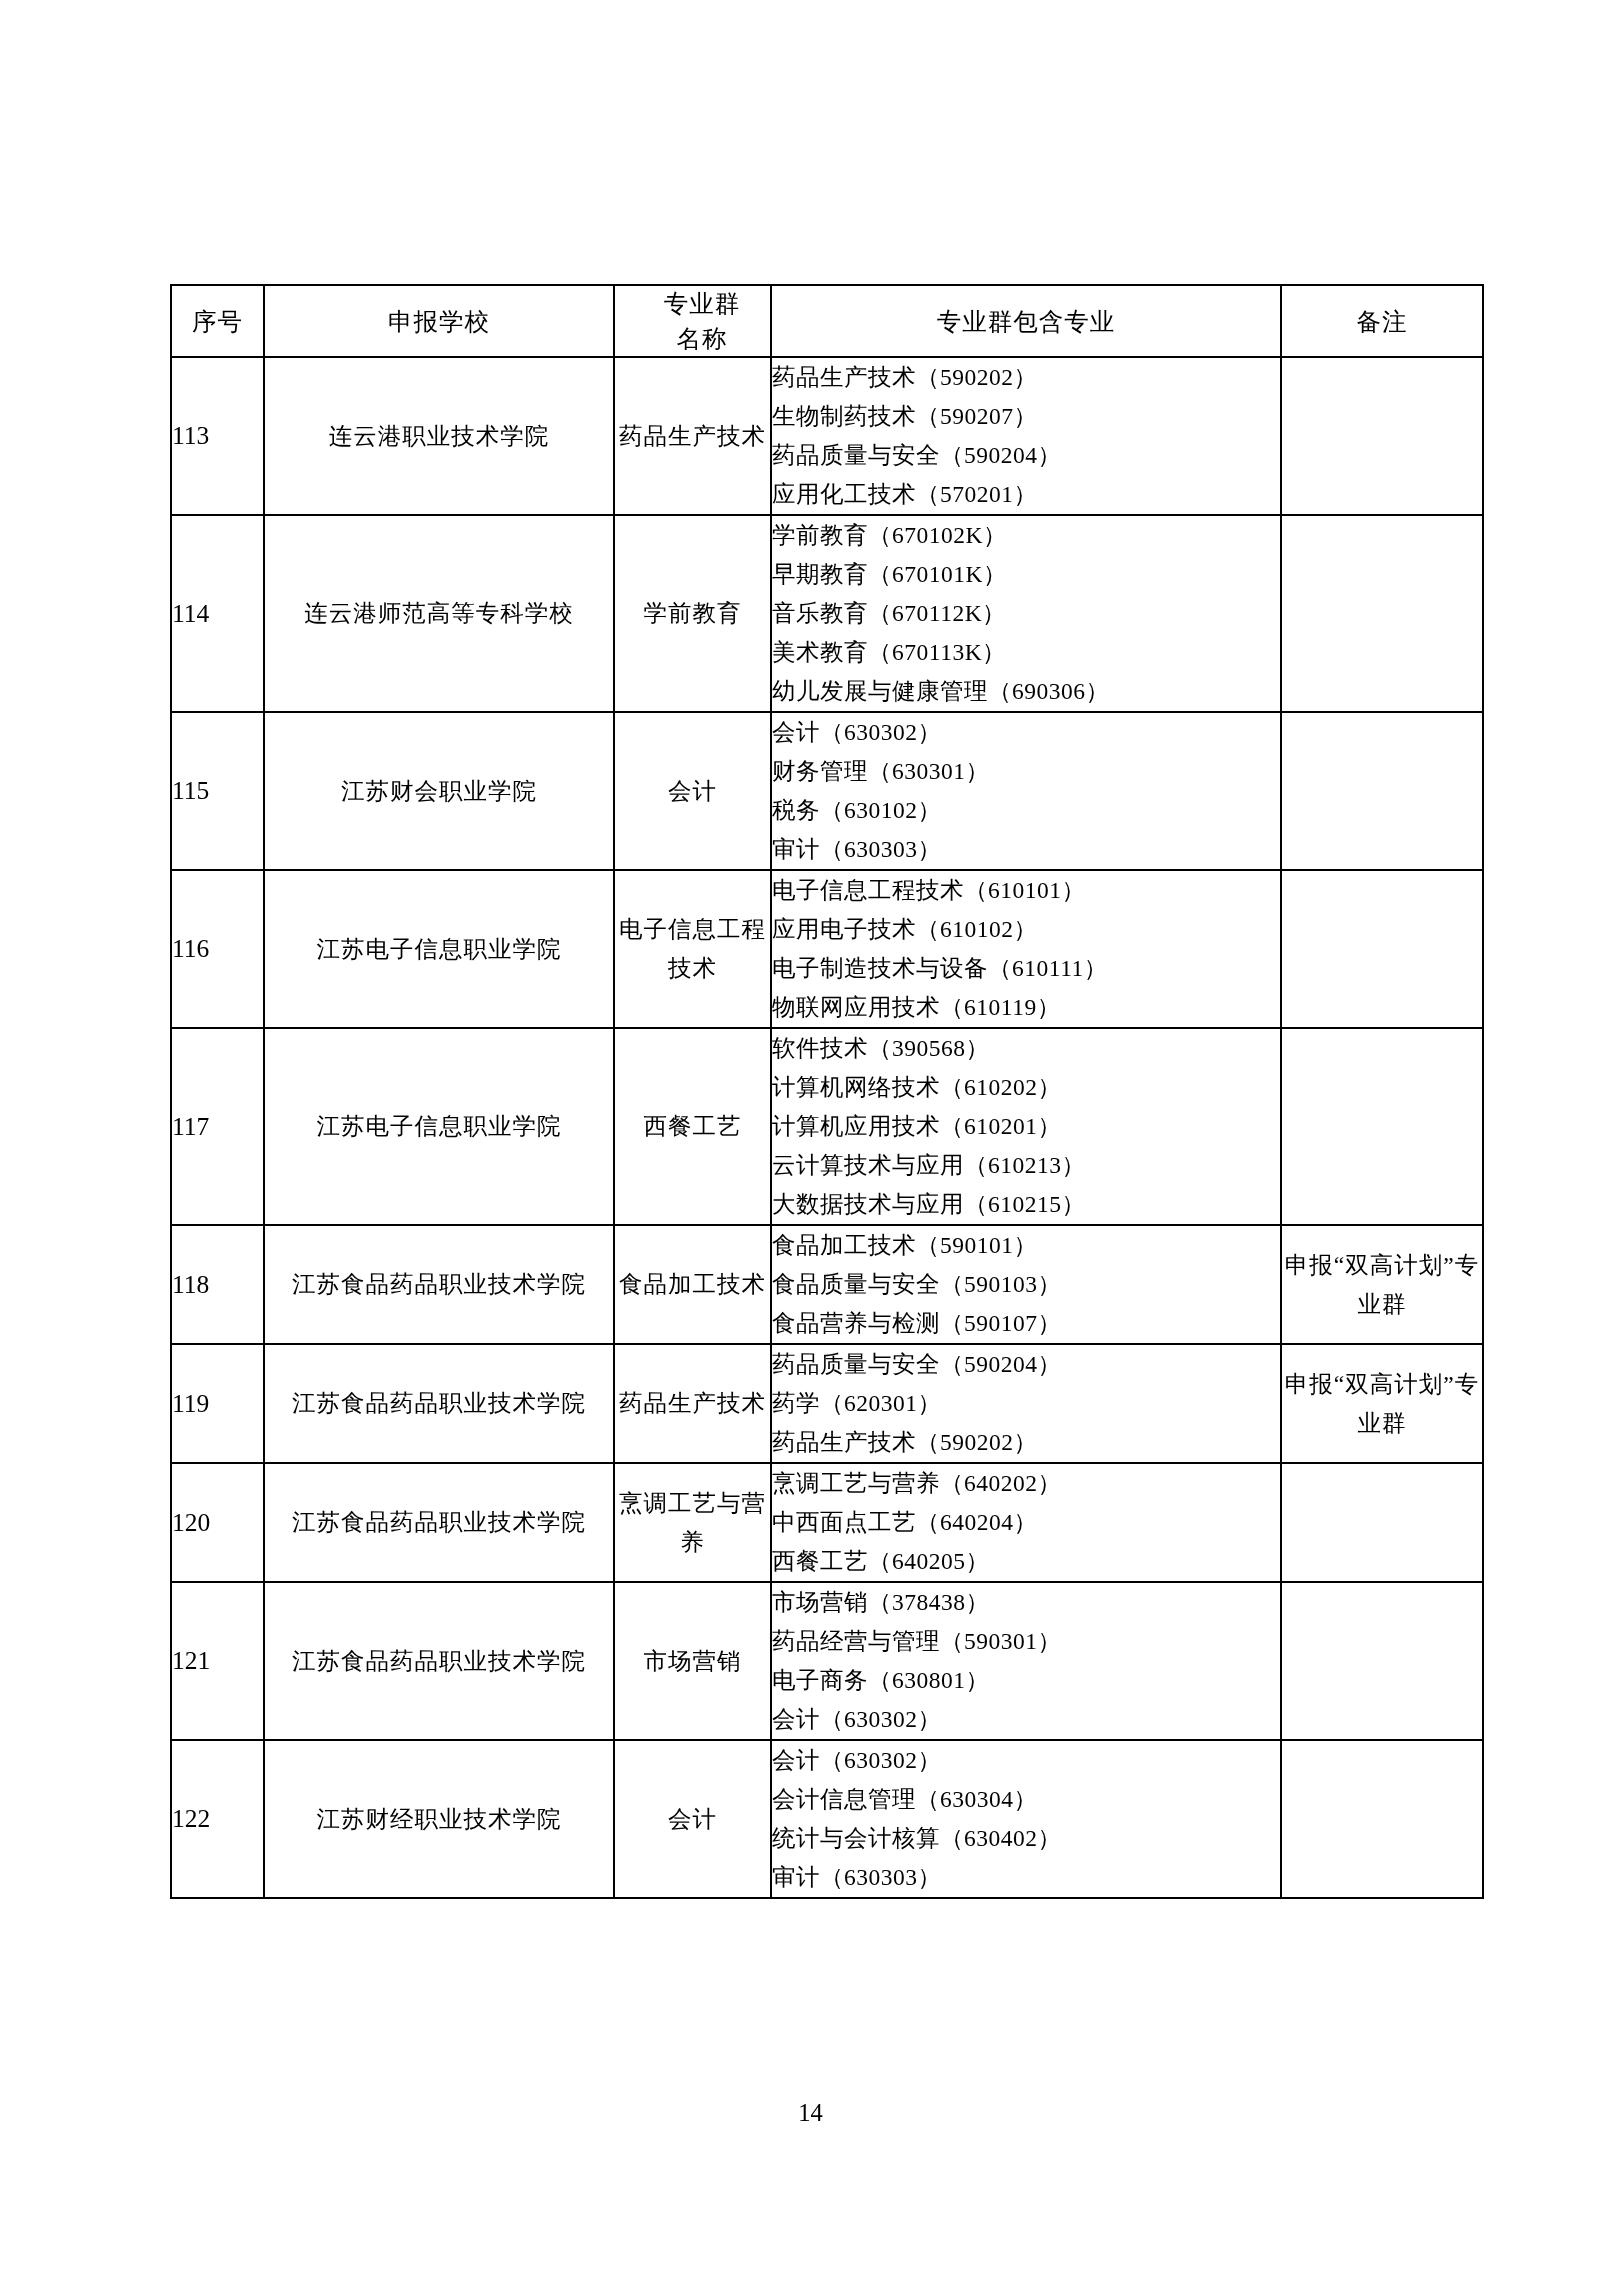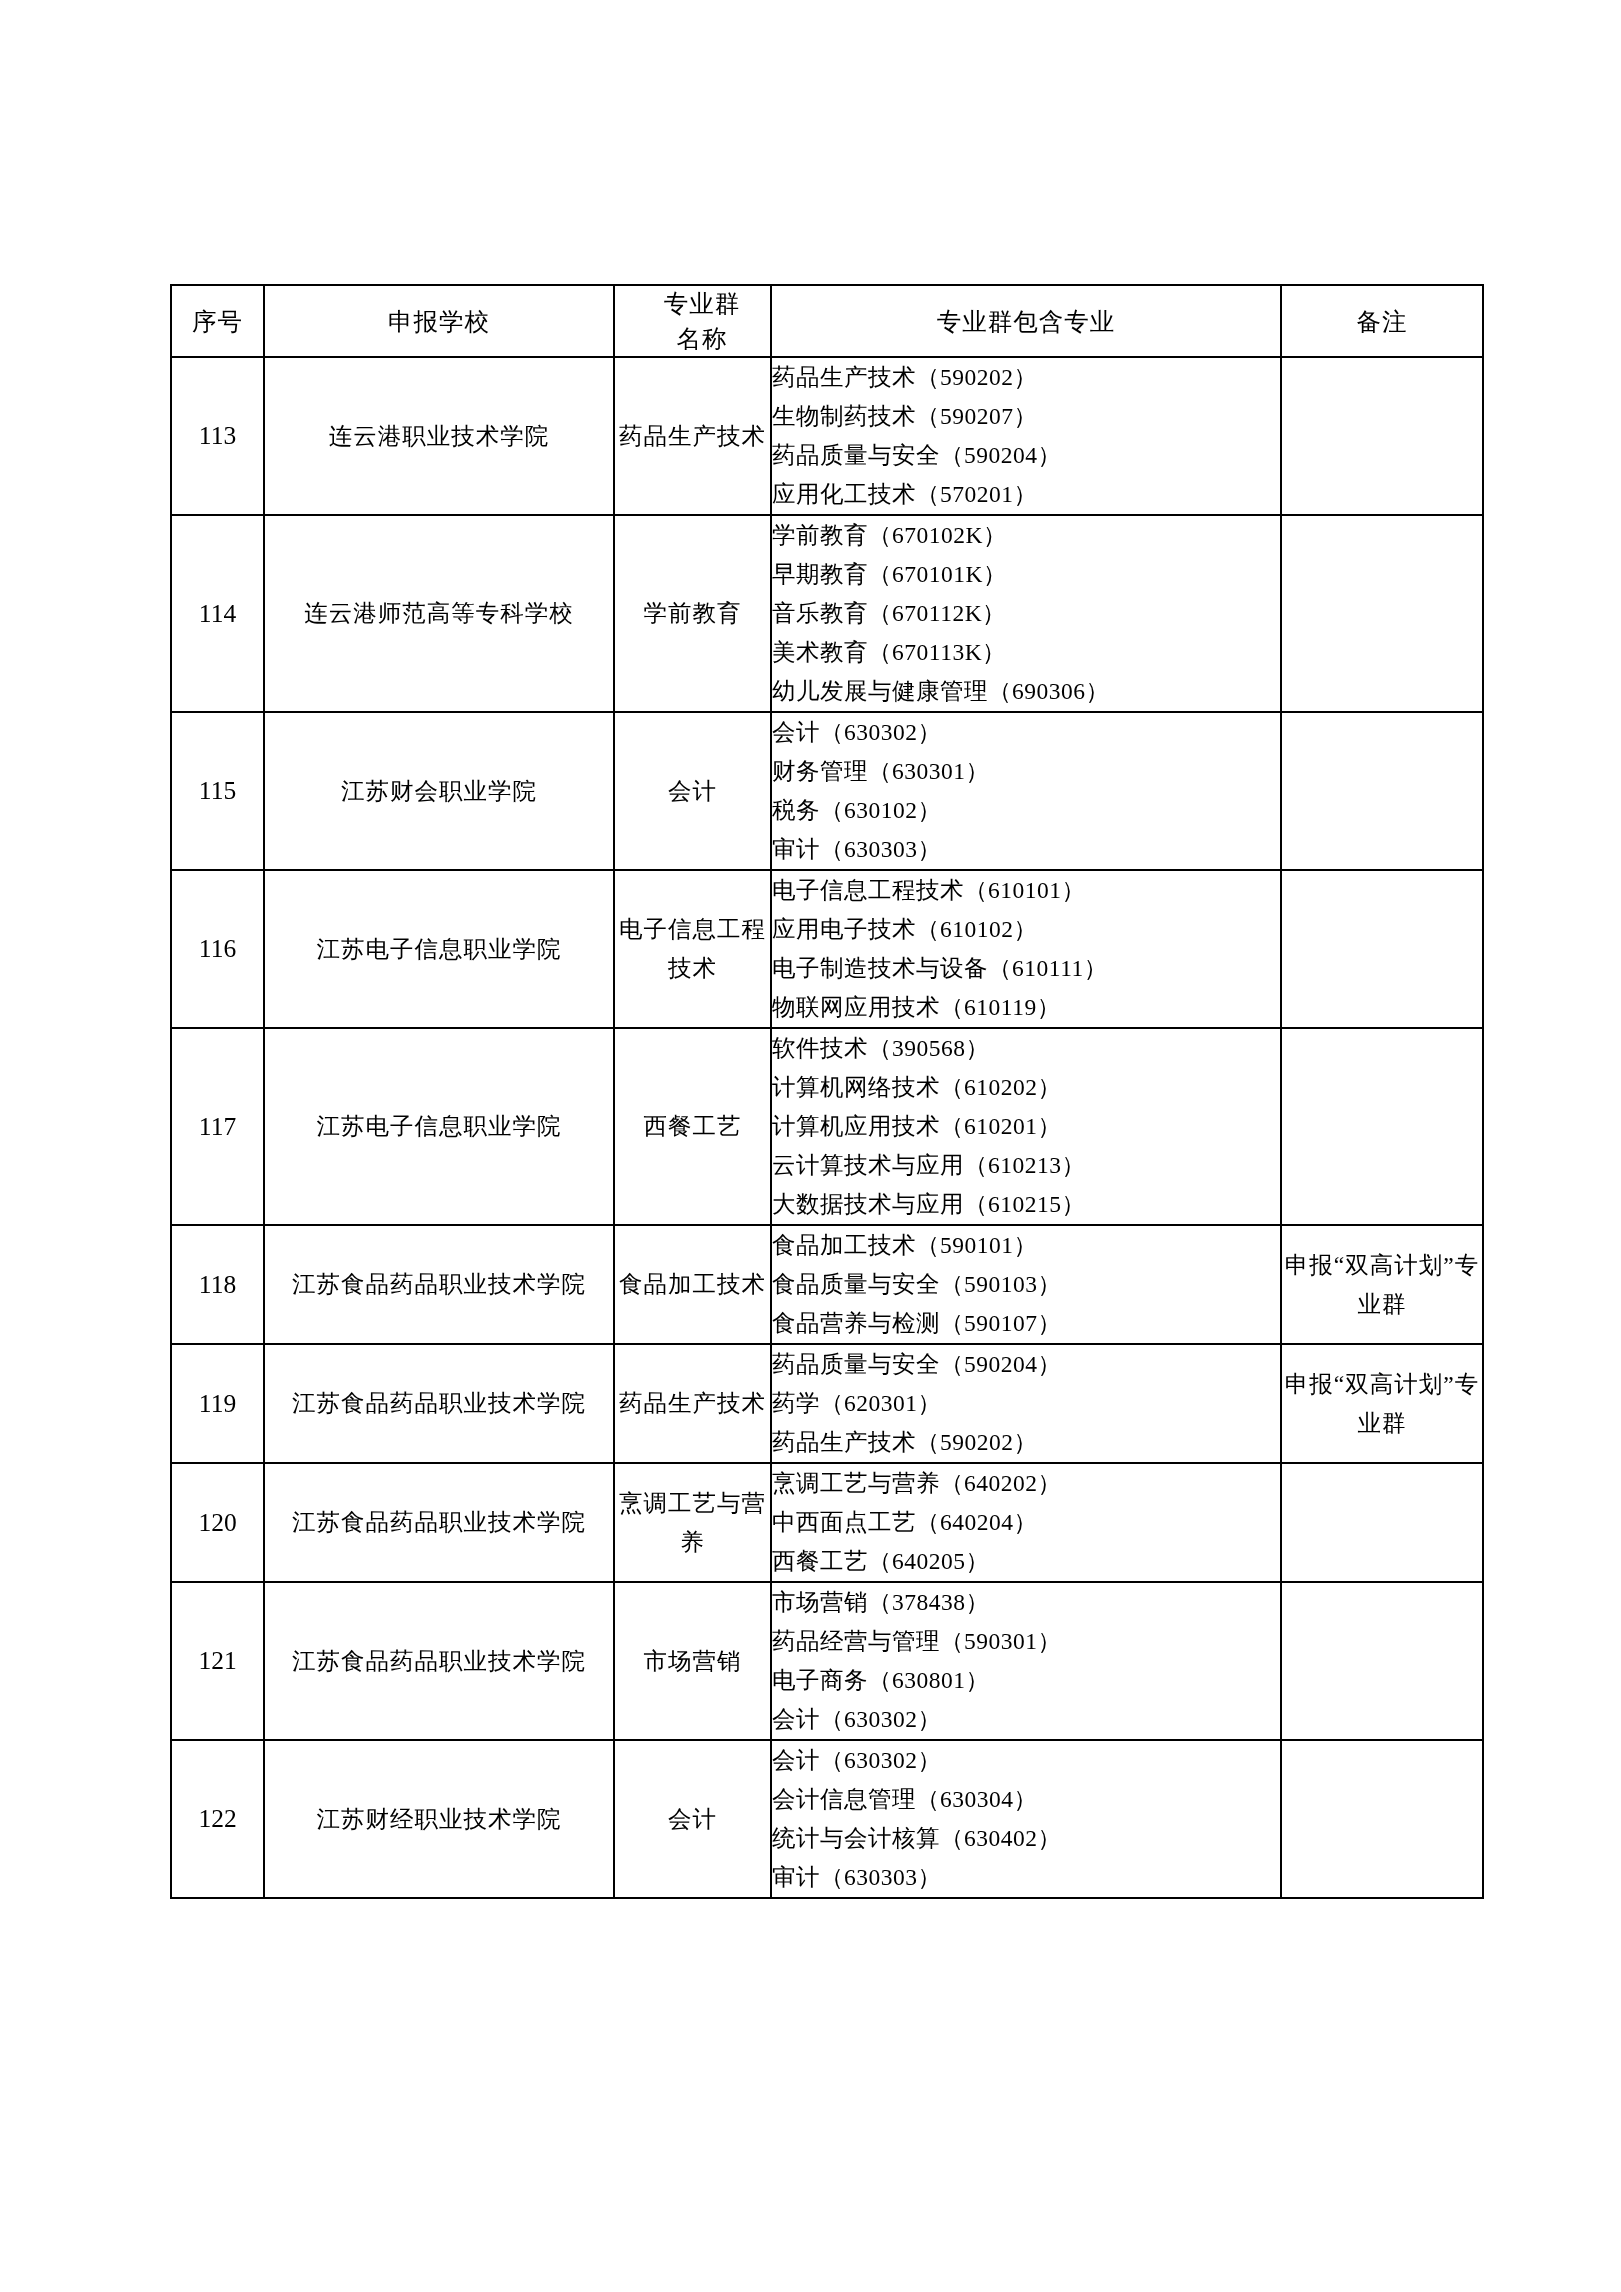--- a/index.html
+++ b/index.html
@@ -52,21 +52,20 @@
   .hdr-cell {
     text-align: center;
     font-size: 24.5px;
     line-height: 35px;
     padding: 11.8px 3.9px;
     letter-spacing: 1px;
   }
   .hdr-cell .l2 { display: block; margin-left: 19px; }
 
   .cell-no {
-    text-align: center;
     font-size: 25.5px;
     font-family: "Liberation Serif", "DejaVu Serif", serif;
   }
   .cell-school {
     text-align: center;
     font-size: 23.5px;
     line-height: 39px;
     padding: 5.9px 9.8px;
     letter-spacing: 1px;
     margin-top: 38px;
@@ -246,15 +245,16 @@
               <span class="mj">会计信息管理（630304）</span>
               <span class="mj">统计与会计核算（630402）</span>
               <span class="mj">审计（630303）</span>
             </td>
             <td class="cell-note"></td>
           </tr>
         </tbody>
     </table>
   </div>
 
+  <div class="page-number">14</div>
 
 </div>
 
 
 </body></html>

